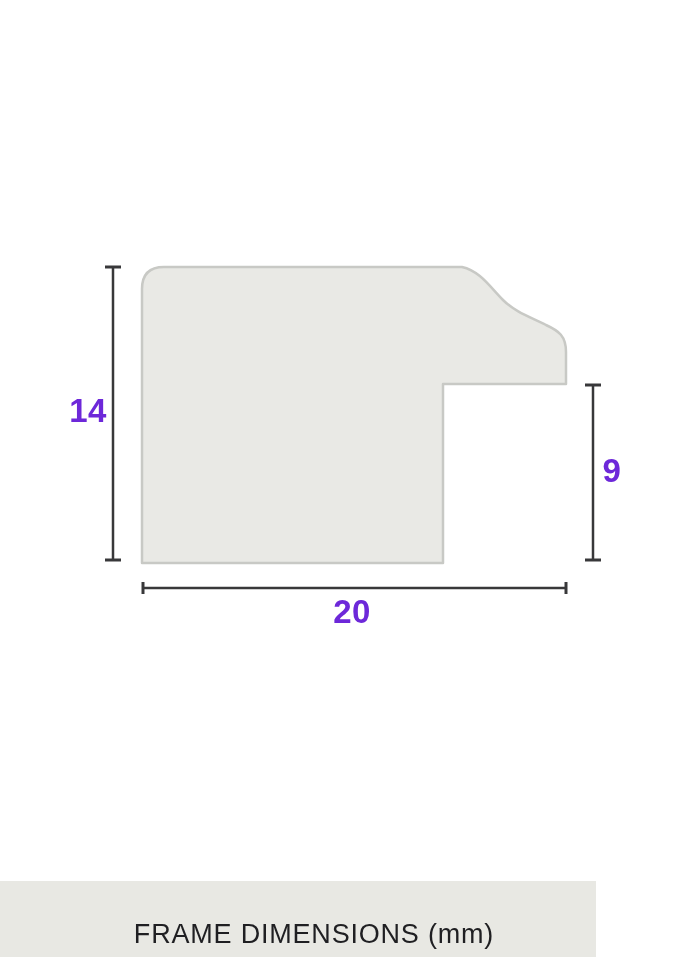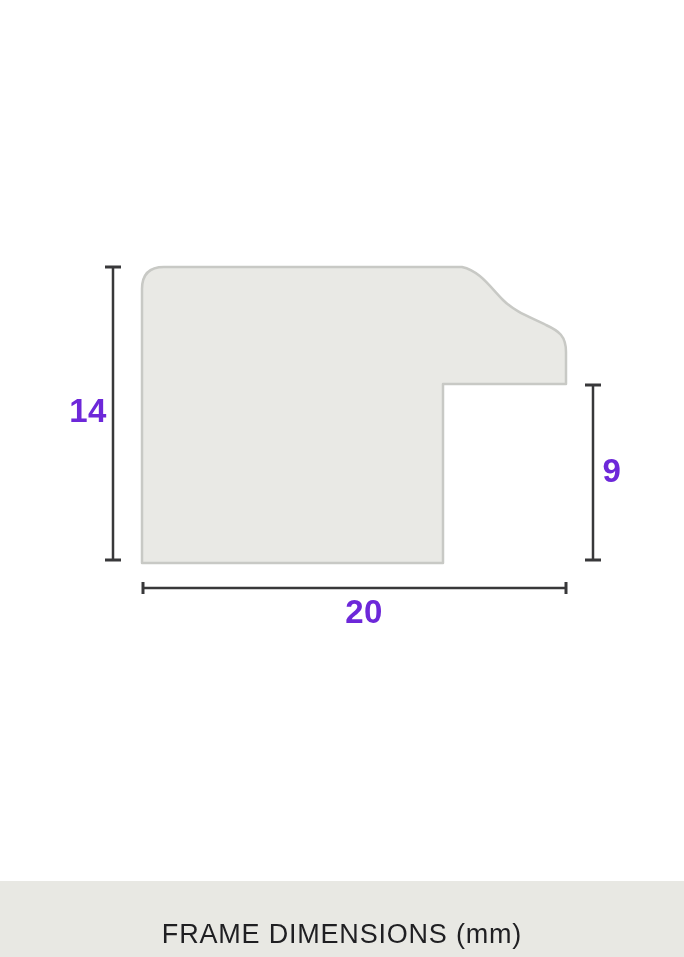--- a/index.html
+++ b/index.html
@@ -24,26 +24,27 @@
     transform: translate(-50%, -50%);
     font-size: 33px;
     font-weight: 700;
     color: #6d28d9;
     letter-spacing: 0.5px;
     white-space: nowrap;
     user-select: none;
   }
   .label-height { left: 88px;  top: 411px; }
   .label-rebate { left: 612px; top: 471px; }
-  .label-width  { left: 364px; top: 612px; }
+  .label-width  { left: 352px; top: 612px; }
   .footer-bar {
     position: absolute;
     left: 0; top: 881px;
-    width: 684px; height: 76px;
+    width: 596px; height: 76px;
     background: #e8e8e3;
+    padding-left: 16px;
   }
   .footer-title {
     position: absolute;
     top: 38px;
     width: 100%;
     text-align: center;
     font-size: 27px;
     font-weight: 400;
     letter-spacing: 0.8px;
     color: #1f1f22;

